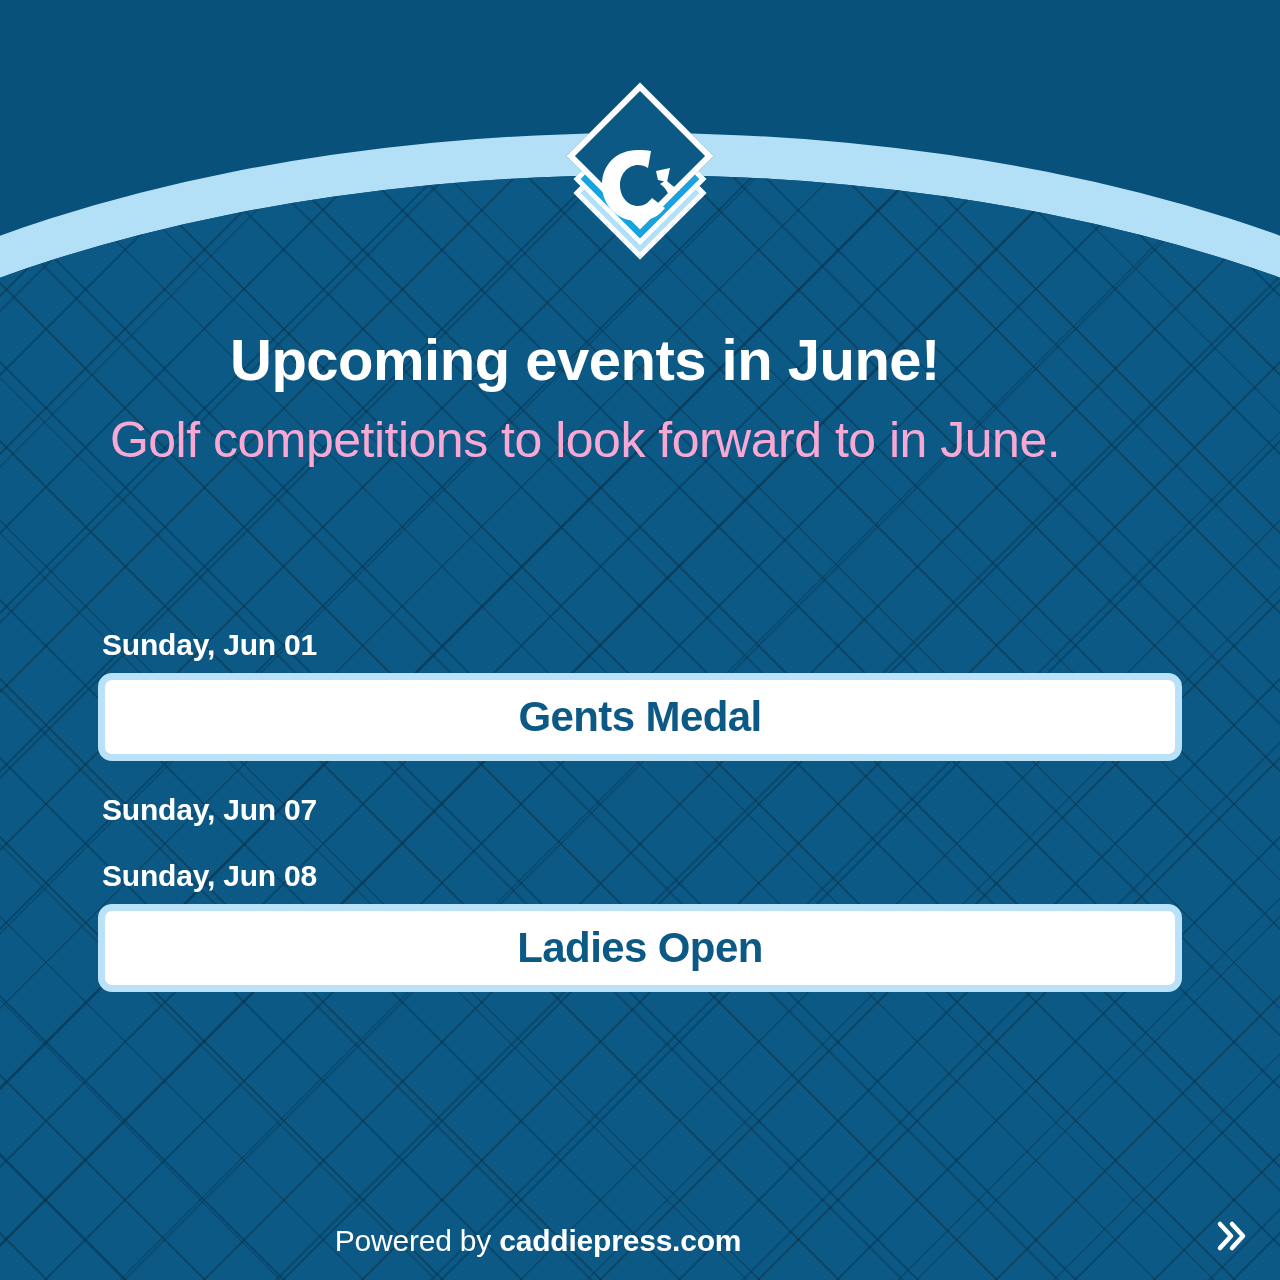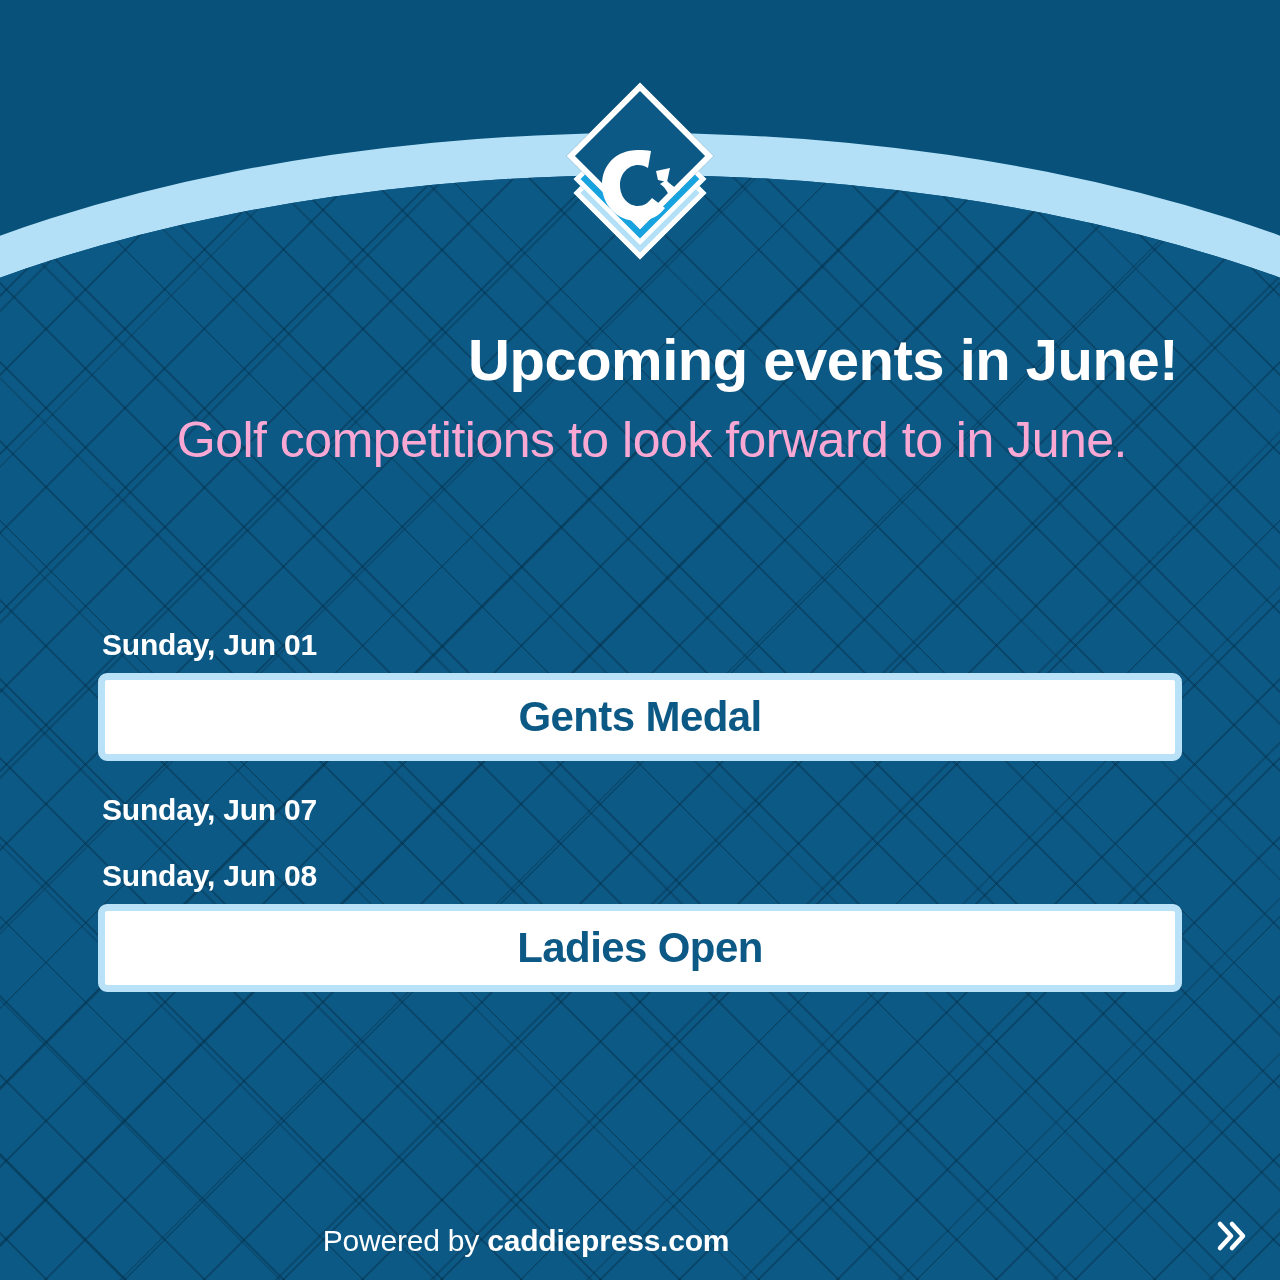--- a/index.html
+++ b/index.html
@@ -60,21 +60,21 @@
   .dia-l3{width:94px;height:94px;top:58px;background:#b3e0f7;border:5px solid #ffffff;box-sizing:border-box;}
   .dia-l2{width:94px;height:94px;top:44px;background:#16a3e0;border:5px solid #ffffff;box-sizing:border-box;}
   .dia-main{width:104px;height:104px;top:16px;background:#0d5986;border:6px solid #ffffff;box-sizing:border-box;}
   .logo-glyph{
     position:absolute;left:50%;top:58px;transform:translateX(-50%);
     width:92px;height:80px;
   }
 
   
   .head{
-    position:absolute;left:16px;top:330px;width:1162px;text-align:right;z-index:5;
+    position:absolute;left:4px;top:330px;width:1162px;text-align:center;z-index:5;
   }
   .title{
     color:#ffffff;font-size:58px;font-weight:bold;letter-spacing:-0.5px;
     line-height:1.05;margin:0;
   }
   .subtitle{
     color:#f9a8d4;font-size:50px;font-weight:normal;line-height:1.32;
     margin:16px auto 0;max-width:1060px;letter-spacing:-0.5px;
   }
 
@@ -82,31 +82,31 @@
   .events{
     position:absolute;left:98px;top:628px;width:1084px;z-index:5;
   }
   .event{margin-bottom:32px;}
   .event:last-child{margin-bottom:16px;}
   .event-date{
     color:#ffffff;font-size:30px;font-weight:bold;letter-spacing:-0.2px;
     margin:0 0 11px 4px;
   }
   .event-card{
-    background:#ffffff;border:7px solid #b9e1f8;border-radius:9px;
+    background:#ffffff;border:7px solid #b9e1f8;border-radius:14px;
     height:88px;display:flex;align-items:center;justify-content:center;
     box-sizing:border-box;
   }
   .event-name{
     color:#0d5986;font-size:42px;font-weight:bold;letter-spacing:-0.6px;
   }
 
   
   .footer{
-    position:absolute;left:0;bottom:22px;width:1052px;text-align:center;z-index:5;
+    position:absolute;left:0;bottom:22px;width:1052px;text-align:center;z-index:5;padding-left:12px;
   }
   .footer-text{
     color:#ffffff;font-size:30px;font-weight:normal;letter-spacing:-0.2px;
   }
   .footer-brand{font-weight:bold;}
   .next-icon{
     position:absolute;right:28px;bottom:22px;z-index:7;
     width:44px;height:44px;
   }
 </style>

